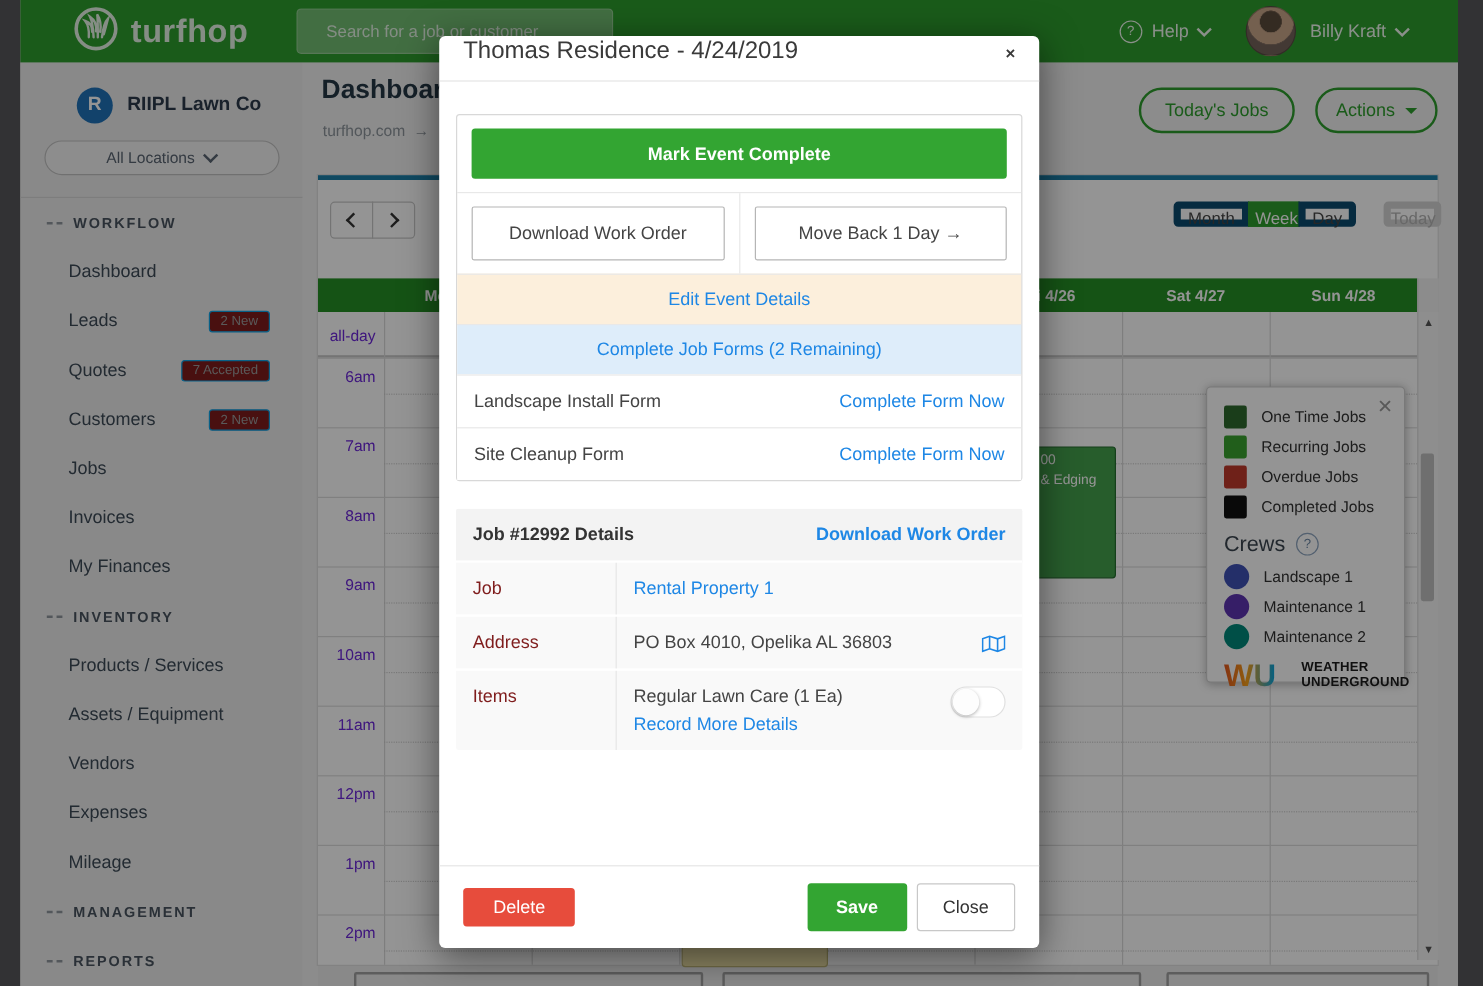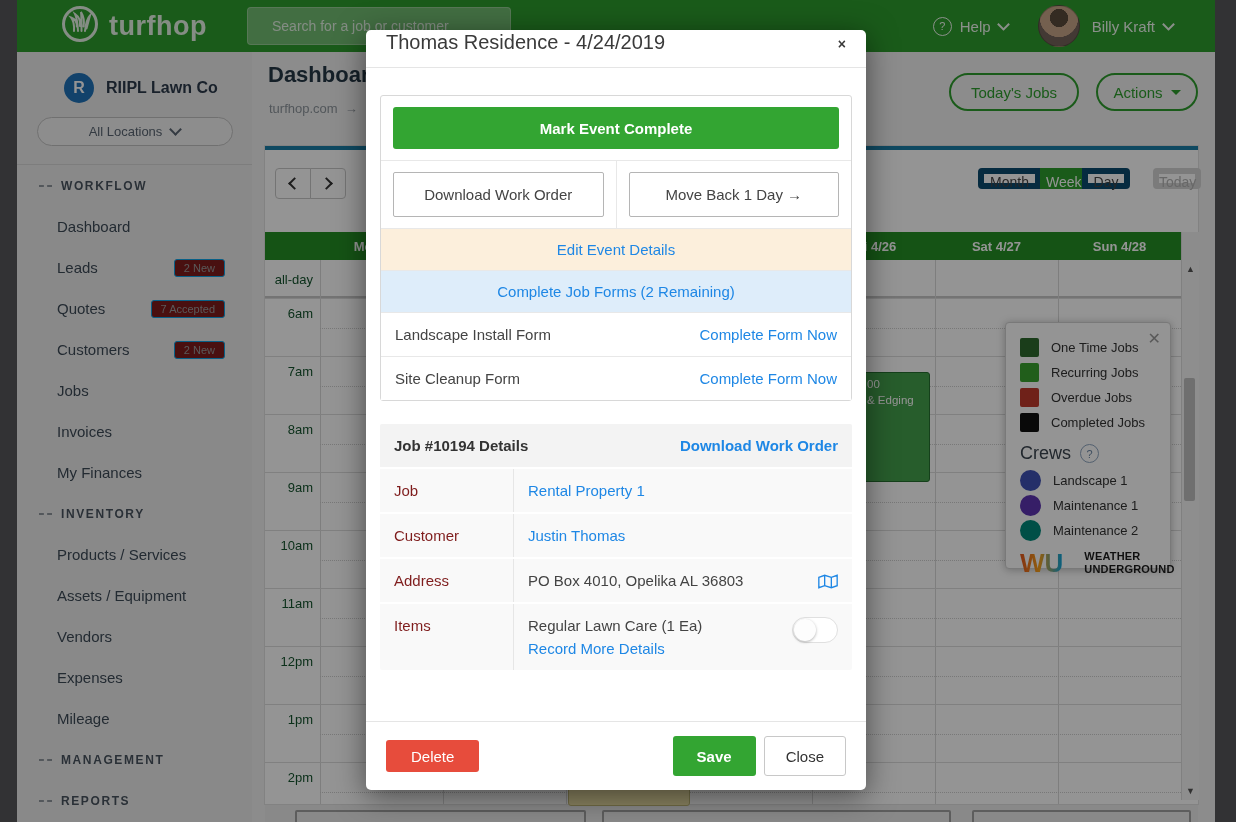--- a/index.html
+++ b/index.html
@@ -64,21 +64,21 @@
   .vbtn.last{border-radius:0 4px 4px 0}
   .vbtn.active{background:#2e9e2d;border-color:#2e9e2d;color:#fff}
   .vbtn.today{position:absolute;left:888px;top:18px;width:48px;border-radius:4px;color:#b3b3b3;border-color:#d4d4d4;margin-left:0}
 
   .day-hdr{position:absolute;left:0;top:82px;width:916px;height:28px;background:#259025;display:flex}
   .dh-gut{width:55px}
   .day-cell{width:123px;display:flex;align-items:center;justify-content:center;color:#fff;font-size:13px;font-weight:bold}
   .hdr-filler{position:absolute;left:916px;top:82px;width:17px;height:28px;background:#f1f1f1;border-left:1px solid #ddd}
 
   .allday{position:absolute;left:0;top:110px;width:916px;height:38px;border-bottom:2px solid #c9c9c9;box-sizing:border-box}
-  .gut-lbl{position:absolute;left:0;width:48px;text-align:right;font-size:13px;color:#14532d}
+  .gut-lbl{position:absolute;left:0;width:48px;text-align:right;font-size:13px;color:#6d28d9}
   .vline{position:absolute;top:110px;bottom:0;border-left:1px solid #d9d9d9}
   .hrow{position:absolute;left:0;width:916px;height:58px;border-top:1px solid #dcdcdc;box-sizing:border-box}
   .hrow .half{position:absolute;left:55px;right:0;top:29px;border-top:1px dotted #cfcfcf}
 
   .scrollcol{position:absolute;left:916px;top:110px;width:17px;bottom:4px;background:#f4f4f4;border-left:1px solid #ddd}
   .sc-ar{position:absolute;left:0;right:0;text-align:center;font-size:9px;color:#555;cursor:pointer;line-height:14px}
   .sc-thumb{position:absolute;left:2px;width:11px;top:118px;height:123px;background:#bfbfbf;border-radius:2px;cursor:pointer}
 
   .ev-green{position:absolute;left:580px;top:222px;width:85px;height:110px;background:#44a04c;border:1px solid #256e2f;
             border-radius:3px;color:#fff;font-size:11.5px;line-height:1.4;padding:3px 4px 3px 21px;box-sizing:border-box;z-index:5;cursor:pointer}
@@ -429,30 +429,26 @@
           <a class="link">Complete Form Now</a>
         </div>
         <div class="form-line sec-t">
           <span>Site Cleanup Form</span>
           <a class="link">Complete Form Now</a>
         </div>
       </div>
 
       <div class="jtable">
         <div class="jt-head">
-          <span>Job #10194 Details</span>
+          <span>Job #12992 Details</span>
           <a class="link" style="font-weight:bold">Download Work Order</a>
         </div>
         <div class="jt-row">
           <div class="jt-lab">Job</div>
           <div class="jt-val"><a class="link">Rental Property 1</a></div>
-        </div>
-        <div class="jt-row">
-          <div class="jt-lab">Customer</div>
-          <div class="jt-val"><a class="link">Justin Thomas</a></div>
         </div>
         <div class="jt-row">
           <div class="jt-lab">Address</div>
           <div class="jt-val">
             <span>PO Box 4010, Opelika AL 36803</span>
             <span class="map-ico">
               <svg width="20" height="15" viewBox="0 0 24 18">
                 <path d="M1 4 L8 1.5 L16 4 L23 1.5 V14 L16 16.5 L8 14 L1 16.5 Z" fill="none" stroke="#1e87e5" stroke-width="1.6"></path>
                 <path d="M8 1.5 V14 M16 4 V16.5" fill="none" stroke="#1e87e5" stroke-width="1.6"></path>
               </svg>

